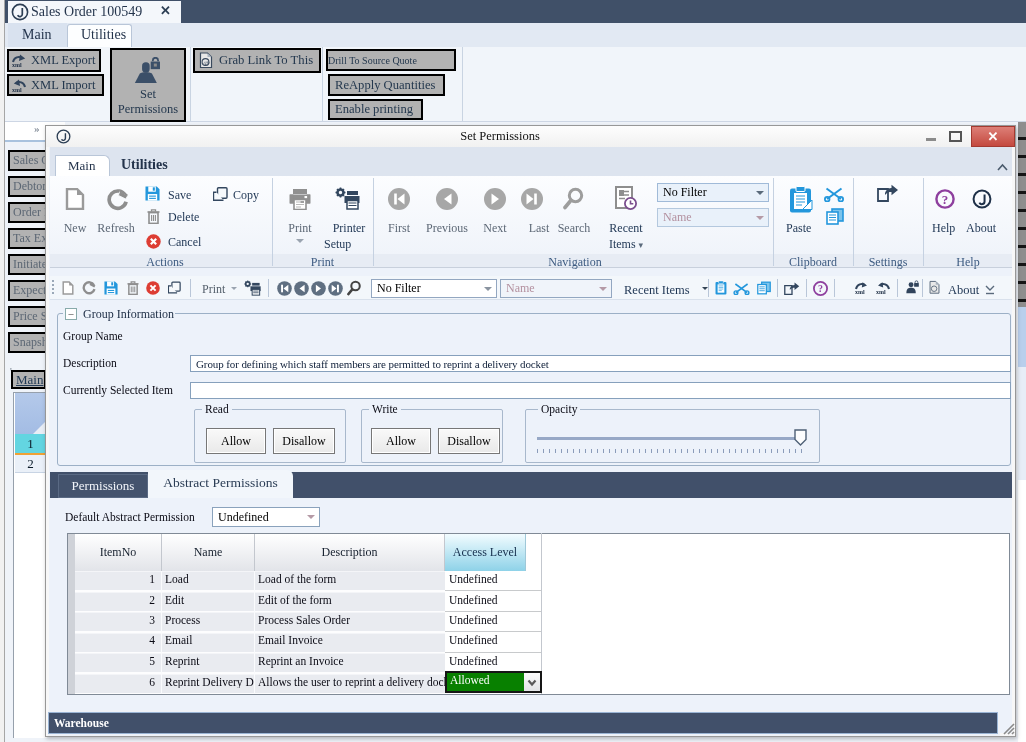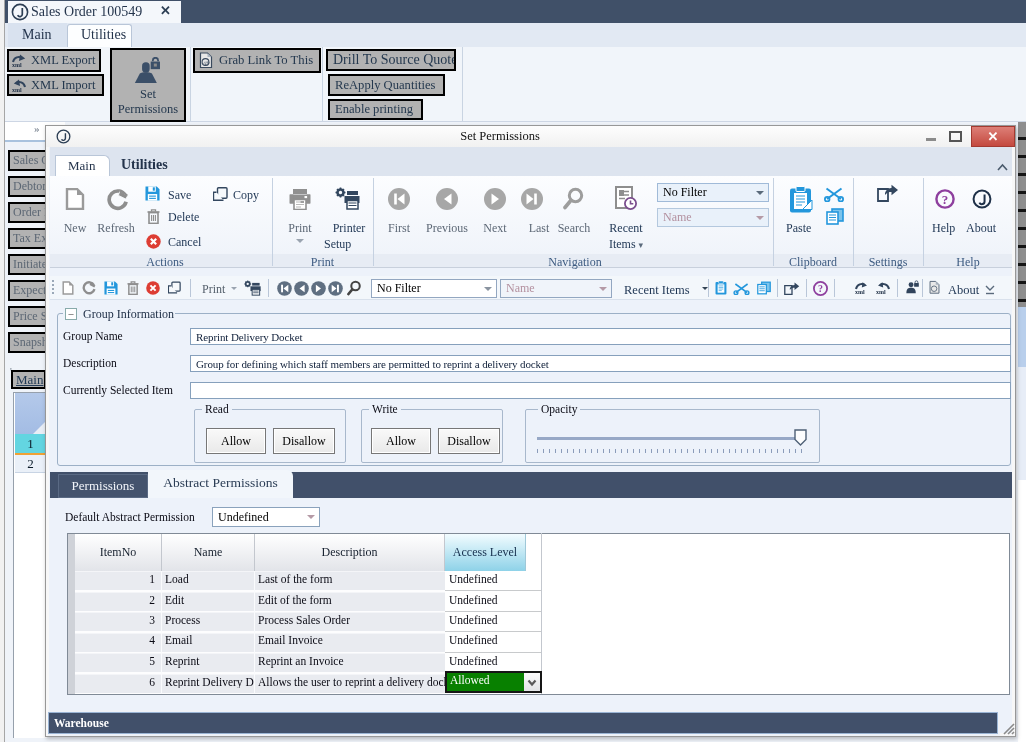--- a/index.html
+++ b/index.html
@@ -69,21 +69,21 @@
  <div style="line-height:15px;text-align:center;margin-top:3px">Set<br>Permissions</div>
     </div>
 <div class="gb" style="left:193px;top:48px;width:128px;height:25px;font-size:12.7px">
  <svg width="16" height="17" viewBox="0 0 16 17" style="margin:0 5px 0 3px">
         <path d="M2.5 1h7l4 4v10.5h-11z" fill="#e8e8e8" stroke="#3a4a5e" stroke-width="1.2"></path>
         <path d="M9.5 1l4 4h-4z" fill="#aab4c0"></path>
         <circle cx="7.5" cy="10" r="3.4" fill="none" stroke="#3a4a5e" stroke-width="1.1"></circle>
         <text x="5.2" y="12.6" font-size="7" fill="#3a4a5e">@</text>
       </svg>
  Grab Link To This</div>
-<div class="gb" style="left:326px;top:49px;width:130px;height:22px;font-size:14px;padding-left:5px">Drill To Source Quote</div>
+<div class="gb" style="left:326px;top:49px;width:130px;height:22px;font-size:10px;">Drill To Source Quote</div>
 <div class="gb" style="left:328px;top:74px;width:117px;height:22px;font-size:12.6px;padding-left:5px">ReApply Quantities</div>
 <div class="gb" style="left:328px;top:99px;width:95px;height:21px;font-size:12.6px;padding-left:5px">Enable printing</div>
 
 <div class="a" style="left:5px;top:122px;width:60px;height:20px;background:#fff;border-bottom:2px solid #a9c2de;box-sizing:border-box"></div>
 <div class="a" style="left:34px;top:122px;font-size:11px;color:#6a7684">»</div>
 
 <div class="sb" style="left:8px;top:150px;width:50px;height:21px">Sales O</div>
 <div class="sb" style="left:8px;top:176px;width:50px;height:21px">Debtor</div>
 <div class="sb" style="left:8px;top:202px;width:50px;height:21px">Order N</div>
 <div class="sb" style="left:8px;top:228px;width:50px;height:21px">Tax Ex</div>
@@ -409,21 +409,20 @@
 <svg class="a" style="left:985px;top:283px" width="10" height="12" viewBox="0 0 10 12">
       <path d="M1 3 L5 7 L9 3" fill="none" stroke="#5a6a7c" stroke-width="1.4"></path>
       <path d="M1 10.5 h8" stroke="#5a6a7c" stroke-width="1.4"></path>
     </svg>
 
 <div class="fs a" style="left:57px;top:313px;width:954px;height:153px;border-color:#9cb0c6"></div>
 <div class="a" style="left:63px;top:307px;width:112px;height:13px;background:#edf2fa"></div>
 <div class="a" style="left:65px;top:308px;width:12px;height:12px;background:#fff;border:1px solid #8aa;box-sizing:border-box;font-size:10px;line-height:9px;text-align:center;color:#333">–</div>
 <div class="a" style="left:83px;top:307px;font-size:12px;color:#1c2c44">Group Information</div>
 <div class="a" style="left:63px;top:330px;font-size:11.5px;color:#0a0a14">Group Name</div>
-<div class="inp a" style="left:190px;top:328px;width:821px;height:17px">Reprint Delivery Docket</div>
 <div class="a" style="left:63px;top:357px;font-size:11.5px;color:#0a0a14">Description</div>
 <div class="inp a" style="left:190px;top:355px;width:821px;height:17px">Group for defining which staff members are permitted to reprint a delivery docket</div>
 <div class="a" style="left:63px;top:384px;font-size:11.5px;color:#0a0a14">Currently Selected Item</div>
 <div class="inp a" style="left:190px;top:382px;width:821px;height:17px"></div>
 
 <div class="fs a" style="left:194px;top:409px;width:152px;height:54px;border-radius:2px"></div>
 <div class="a" style="left:202px;top:403px;padding:0 3px;background:#edf2fa;font-size:11.5px;color:#0a0a14">Read</div>
 <div class="wbtn a" style="left:206px;top:428px;width:60px;height:26px">Allow</div>
 <div class="wbtn a" style="left:273px;top:428px;width:62px;height:26px">Disallow</div>
 <div class="fs a" style="left:361px;top:409px;width:142px;height:54px;border-radius:2px"></div>
@@ -452,21 +451,21 @@
 <div class="a" style="left:162px;top:534px;width:93px;height:37px;background:linear-gradient(#fff,#e2e4e9);border-right:1px solid #c3c7ce;box-sizing:border-box;font-size:12px;color:#16202e;text-align:center;line-height:37px">Name</div>
 <div class="a" style="left:255px;top:534px;width:190px;height:37px;background:linear-gradient(#fff,#e2e4e9);border-right:1px solid #c3c7ce;box-sizing:border-box;font-size:12px;color:#16202e;text-align:center;line-height:37px">Description</div>
 <div class="a" style="left:445px;top:534px;width:81px;height:37px;background:linear-gradient(#f2fcff,#8ed2e8);border-right:1px solid #9fc8d8;box-sizing:border-box;font-size:12px;color:#16304e;text-align:center;line-height:37px">Access Level</div>
 <div class="a" style="left:75px;top:571px;width:370px;height:123px;background:repeating-linear-gradient(#f4f5f8 0 1px,#e9ebf0 1px 19px,#fdfdfe 19px 20.5px)"></div>
 <div class="a" style="left:161px;top:571px;width:1px;height:123px;background:#fafbfd"></div>
 <div class="a" style="left:254px;top:571px;width:1px;height:123px;background:#fafbfd"></div>
 <div class="a" style="left:445px;top:571px;width:96px;height:123px;background:#fff"></div>
 <div class="a" style="left:541px;top:533px;width:1px;height:161px;background:#c3c7ce"></div>
 <div class="cell a" style="left:75px;top:573px;width:80px;text-align:right">1</div>
 <div class="cell a" style="left:165px;top:573px">Load</div>
-<div class="cell a" style="left:258px;top:573px">Last of the form</div>
+<div class="cell a" style="left:258px;top:573px">Load of the form</div>
 <div class="cell a" style="left:449px;top:573px">Undefined</div>
 <div class="a" style="left:445px;top:590px;width:96px;height:1px;background:#c8cacc"></div>
 <div class="cell a" style="left:75px;top:594px;width:80px;text-align:right">2</div>
 <div class="cell a" style="left:165px;top:594px">Edit</div>
 <div class="cell a" style="left:258px;top:594px">Edit of the form</div>
 <div class="cell a" style="left:449px;top:594px">Undefined</div>
 <div class="a" style="left:445px;top:611px;width:96px;height:1px;background:#c8cacc"></div>
 <div class="cell a" style="left:75px;top:614px;width:80px;text-align:right">3</div>
 <div class="cell a" style="left:165px;top:614px">Process</div>
 <div class="cell a" style="left:258px;top:614px">Process Sales Order</div>

